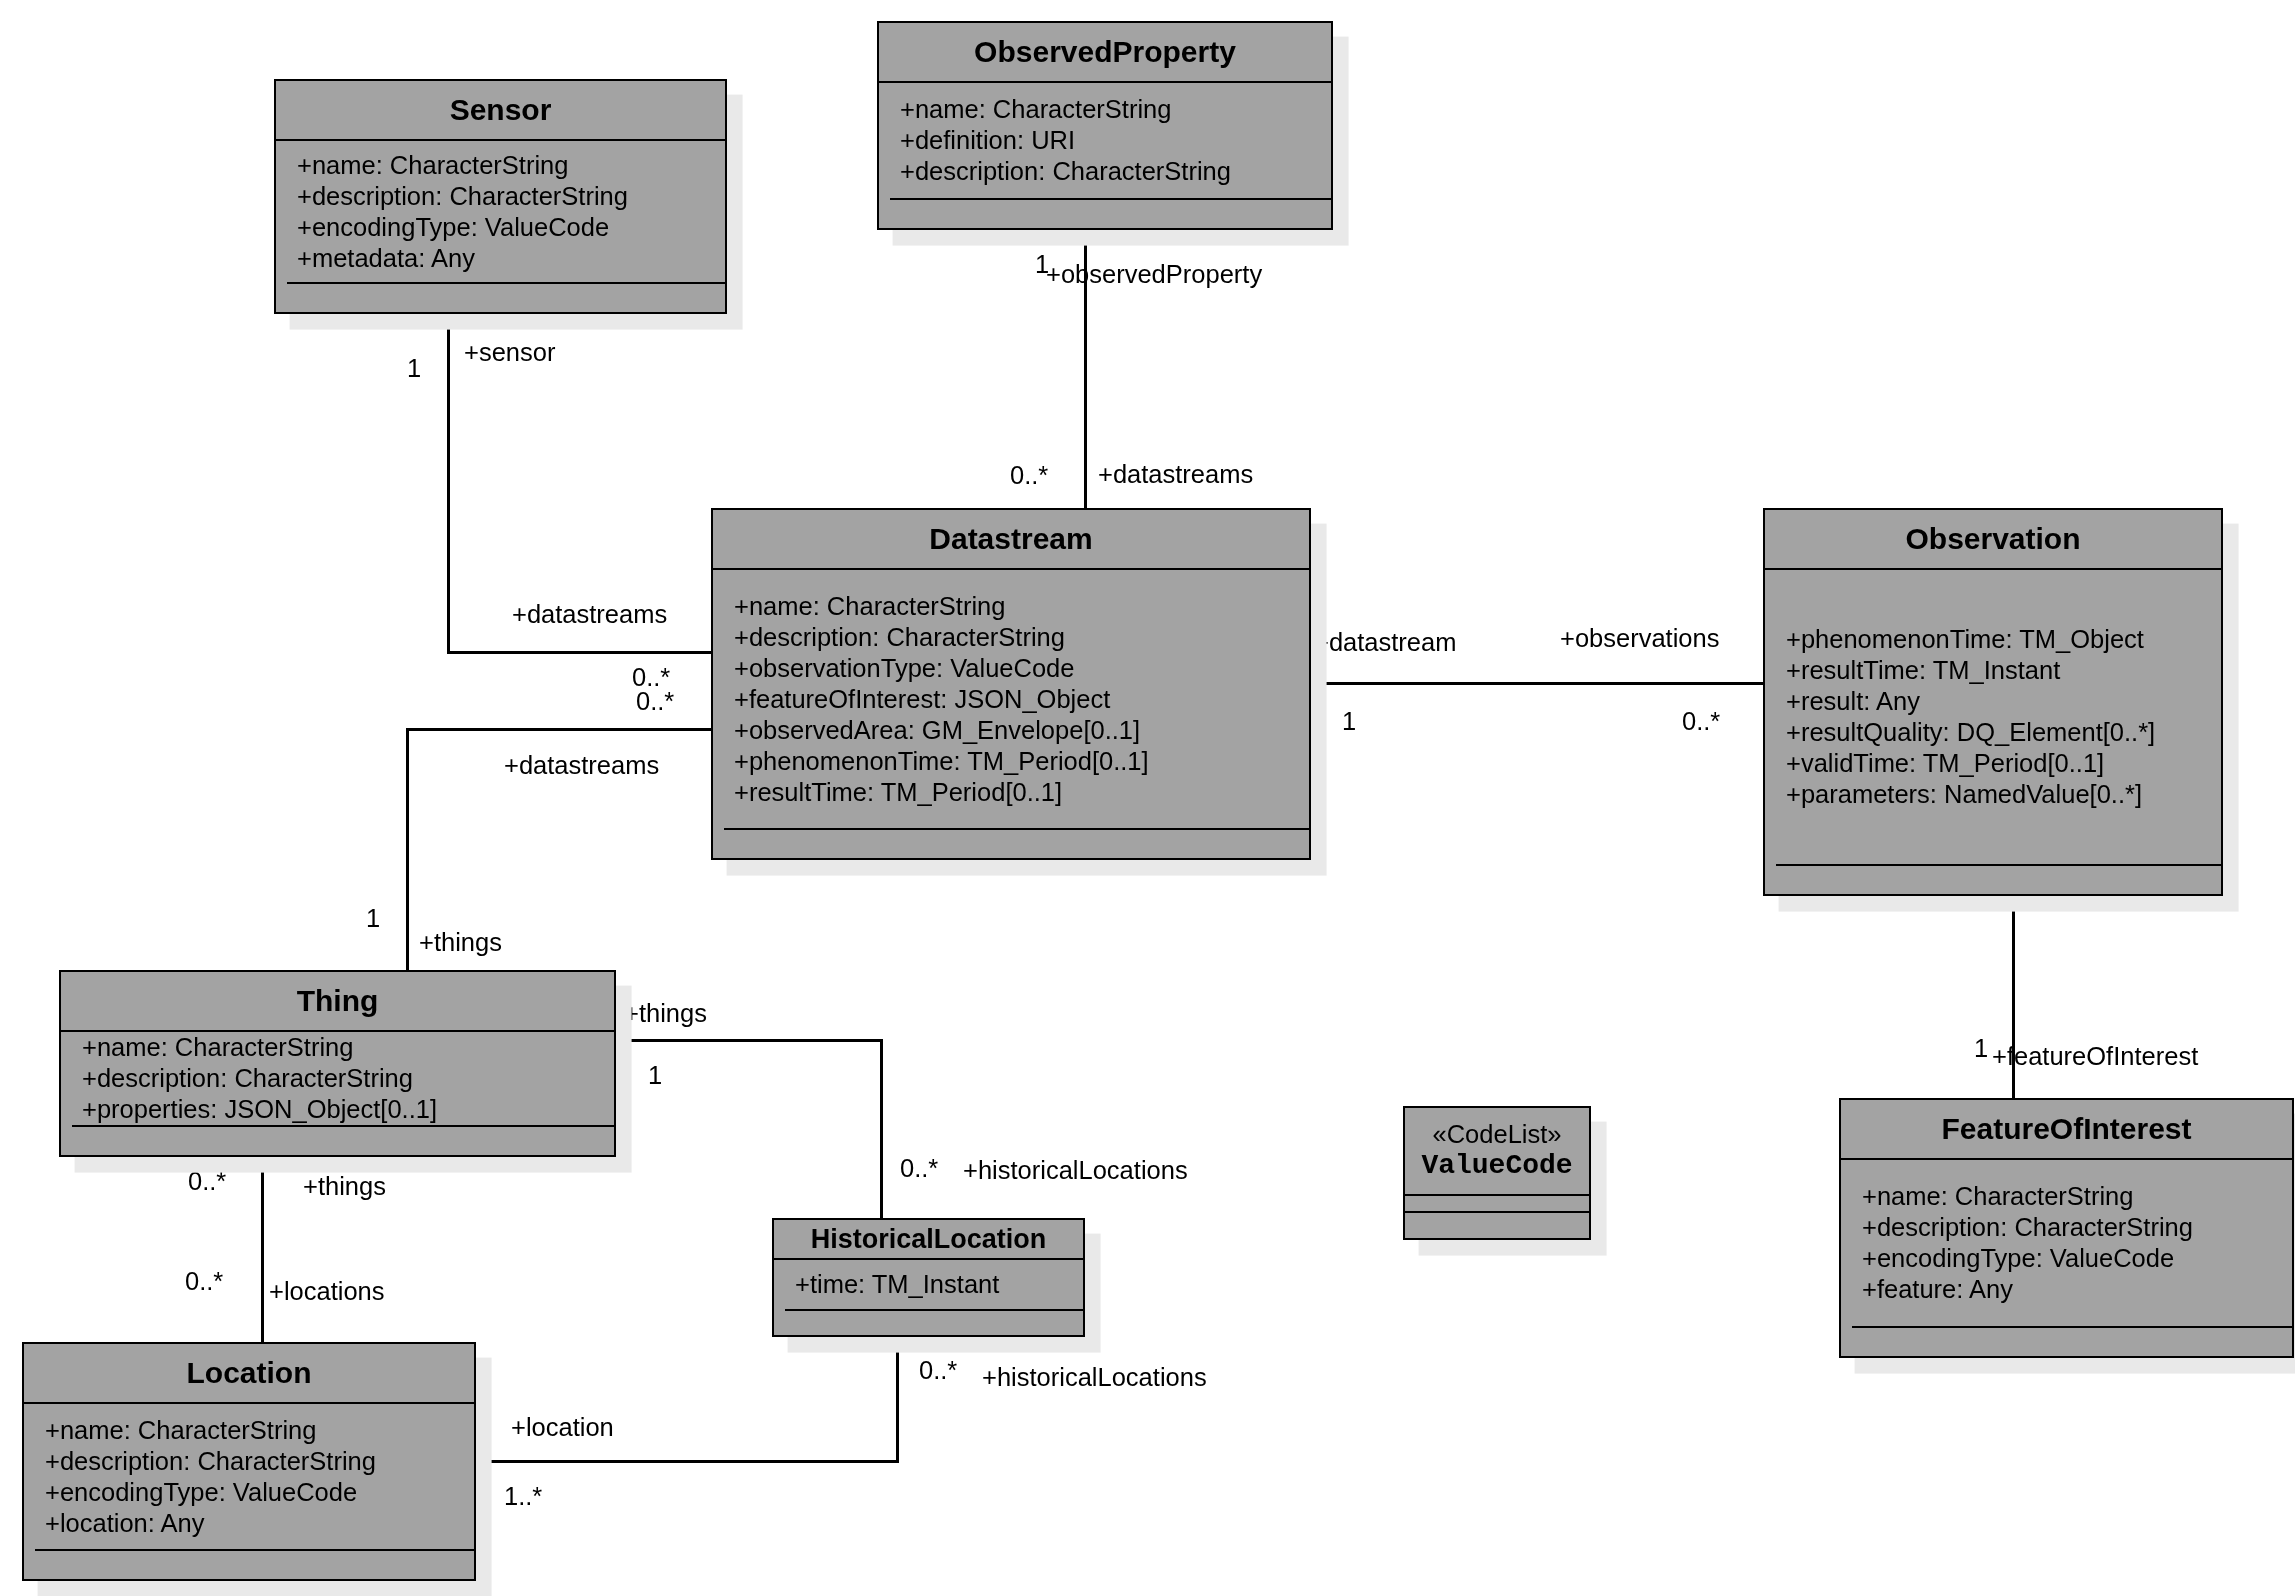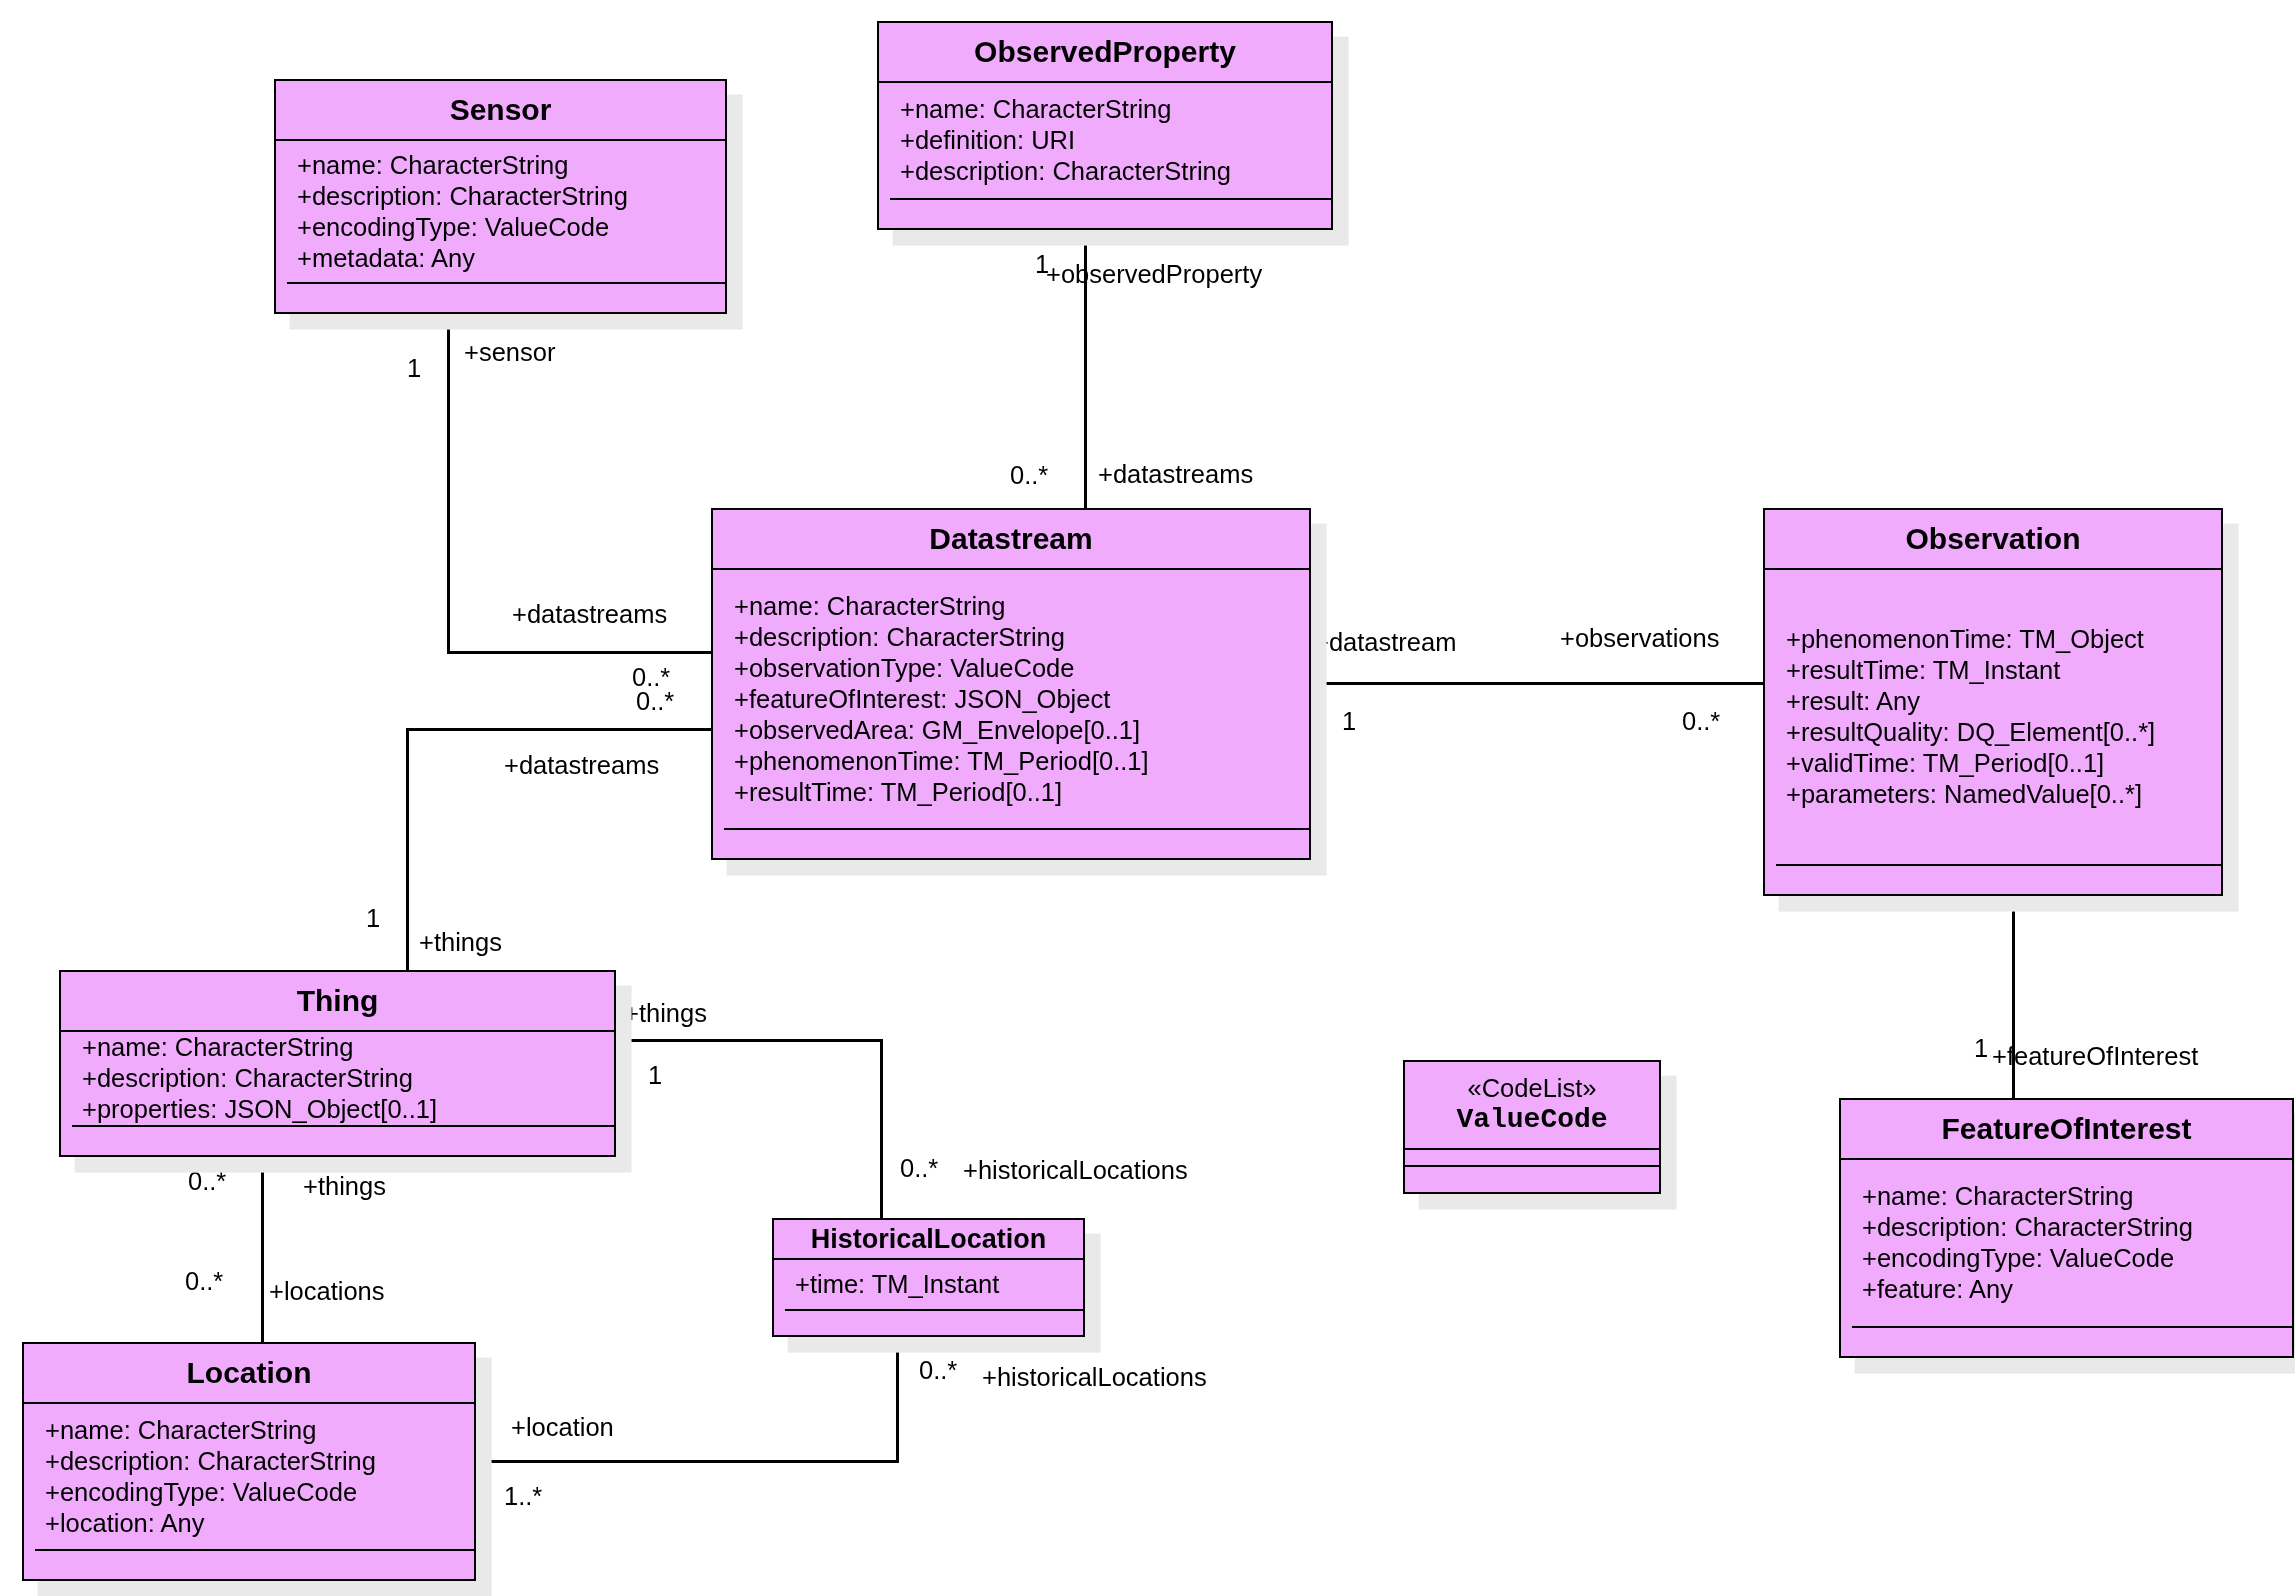--- a/index.html
+++ b/index.html
@@ -7,21 +7,21 @@
     position:relative;
     width:2295px;height:1597px;
     background:#ffffff;
     font-family:"Liberation Sans", sans-serif;
     color:#000;
     overflow:hidden;
   }
   .cls{
     position:absolute;
     box-sizing:border-box;
-    background:#f0abfc;
+    background:#a3a3a3;
     border:2.8px solid #000;
     box-shadow:15.6px 15.6px 0 0 #e9e9e9;
     display:flex;
     flex-direction:column;
   }
   .cls .title{
     height:58px;
     flex:0 0 auto;
     display:flex;
     align-items:center;
@@ -211,21 +211,21 @@
     <div class="title">FeatureOfInterest</div>
     <div class="attrs">
         <div class="attr-row">+name: CharacterString</div>
         <div class="attr-row">+description: CharacterString</div>
         <div class="attr-row">+encodingType: ValueCode</div>
         <div class="attr-row">+feature: Any</div>
       </div>
     <div class="ops"></div>
   </div>
 
-  <div class="cls" style="left:1403px;top:1060px;width:258px;height:134px">
+  <div class="cls" style="left:1403px;top:1106px;width:188px;height:134px">
     <div class="title stereo-title">
       <div class="stereo">«CodeList»</div>
       <div class="stereo-name">ValueCode</div>
     </div>
     <div class="mid"></div>
     <div class="ops" style="height:25.5px"></div>
   </div>
 
 </div>
 

